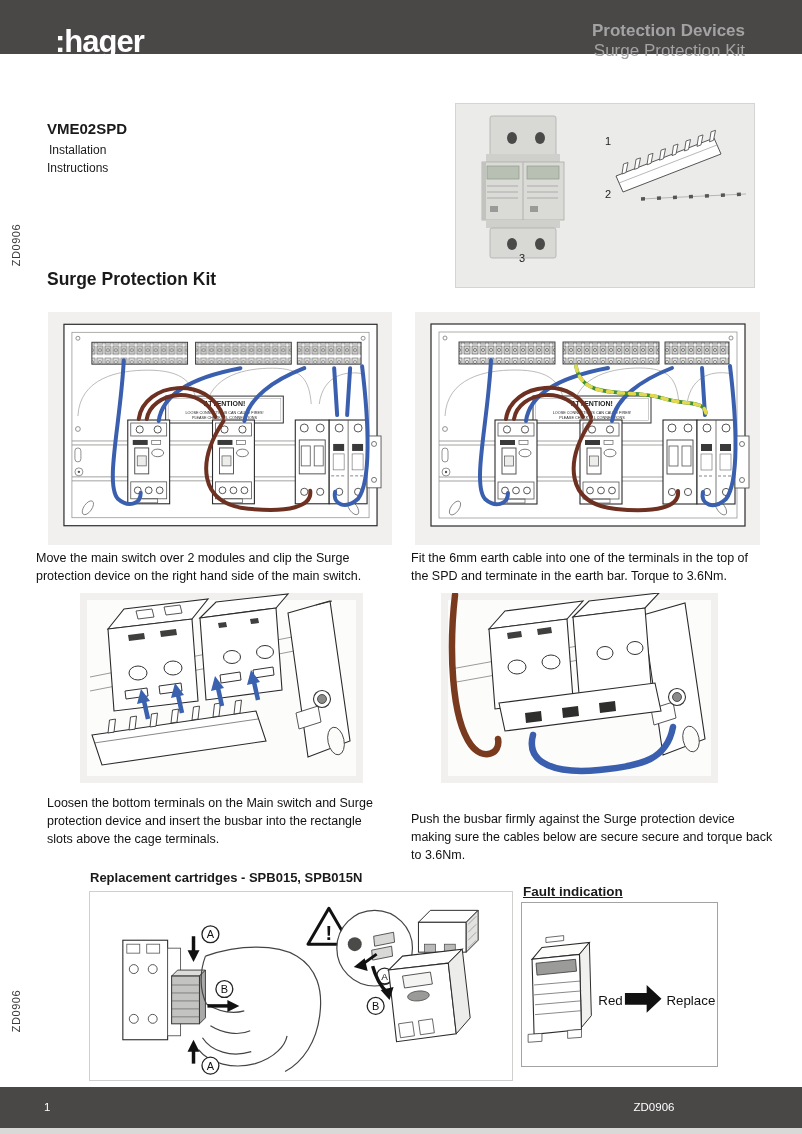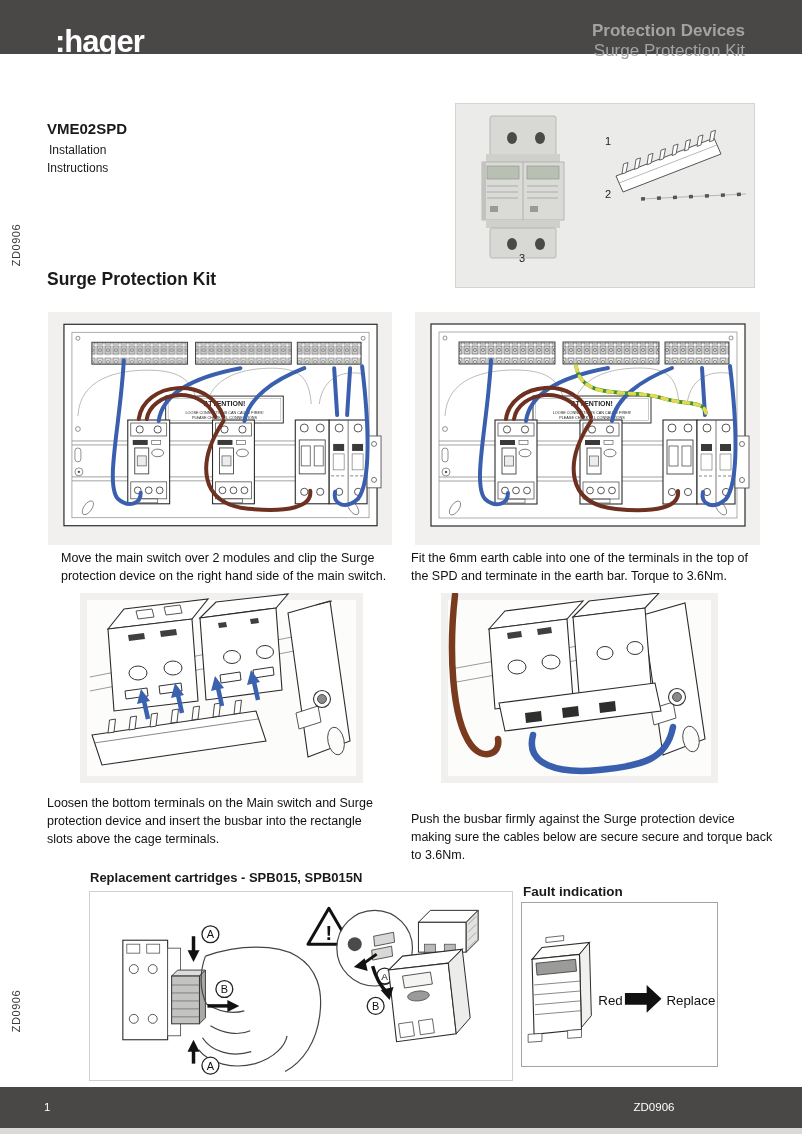--- a/index.html
+++ b/index.html
@@ -34,30 +34,30 @@
   .parts-list .num{display:inline-block;min-width:13px;}
   
   .panel{position:absolute;background:#f1f0ee;}
   #panel1{left:48px;top:312px;width:344px;height:233px;}
   #panel2{left:415px;top:312px;width:345px;height:233px;}
   #panel3{left:80px;top:593px;width:283px;height:190px;}
   #panel4{left:441px;top:593px;width:277px;height:190px;}
   .panel svg{display:block;width:100%;height:100%;}
   
   .caption{position:absolute;font-size:12.5px;line-height:18px;white-space:pre-line;color:#111;}
-  #cap1{left:61px;top:549px;width:380px;}
+  #cap1{left:36px;top:549px;width:380px;}
   #cap2{left:411px;top:549px;width:388px;}
   #cap3{left:47px;top:794px;width:388px;}
   #cap4{left:411px;top:794px;width:392px;margin-top:16px;}
   
   .rep-heading{position:absolute;left:90px;top:870px;font-size:13px;font-weight:bold;}
   .rep-box{position:absolute;left:89px;top:891px;width:424px;height:190px;background:#fff;
            border:1px solid #cfcfcd;box-sizing:border-box;}
   .rep-box svg{display:block;width:100%;height:100%;}
-  .fault-heading{position:absolute;left:523px;top:884px;font-size:13.5px;font-weight:bold;}
+  .fault-heading{position:absolute;left:523px;top:884px;font-size:13.5px;font-weight:bold;text-decoration:underline;}
   .fault-box{position:absolute;left:521px;top:902px;width:197px;height:165px;background:#fff;
              border:1px solid #a3a3a3;box-sizing:border-box;}
   .fault-box svg{display:block;width:100%;height:100%;}
   .wire{fill:none;stroke-linecap:round;}
 </style>
 </head>
 <body>
 
 <div id="page">
 

